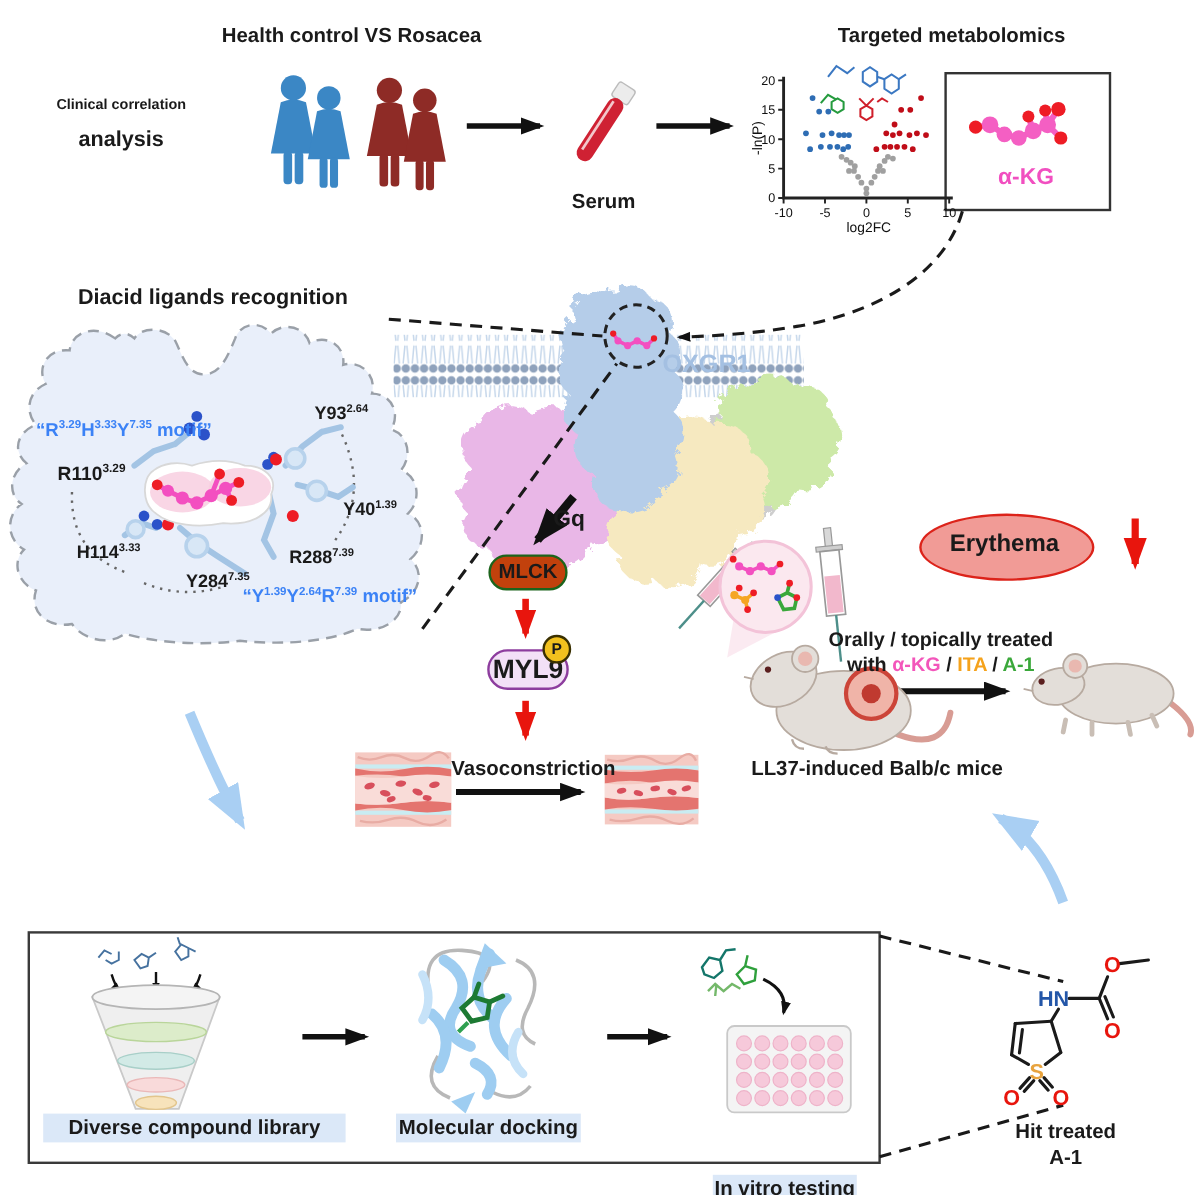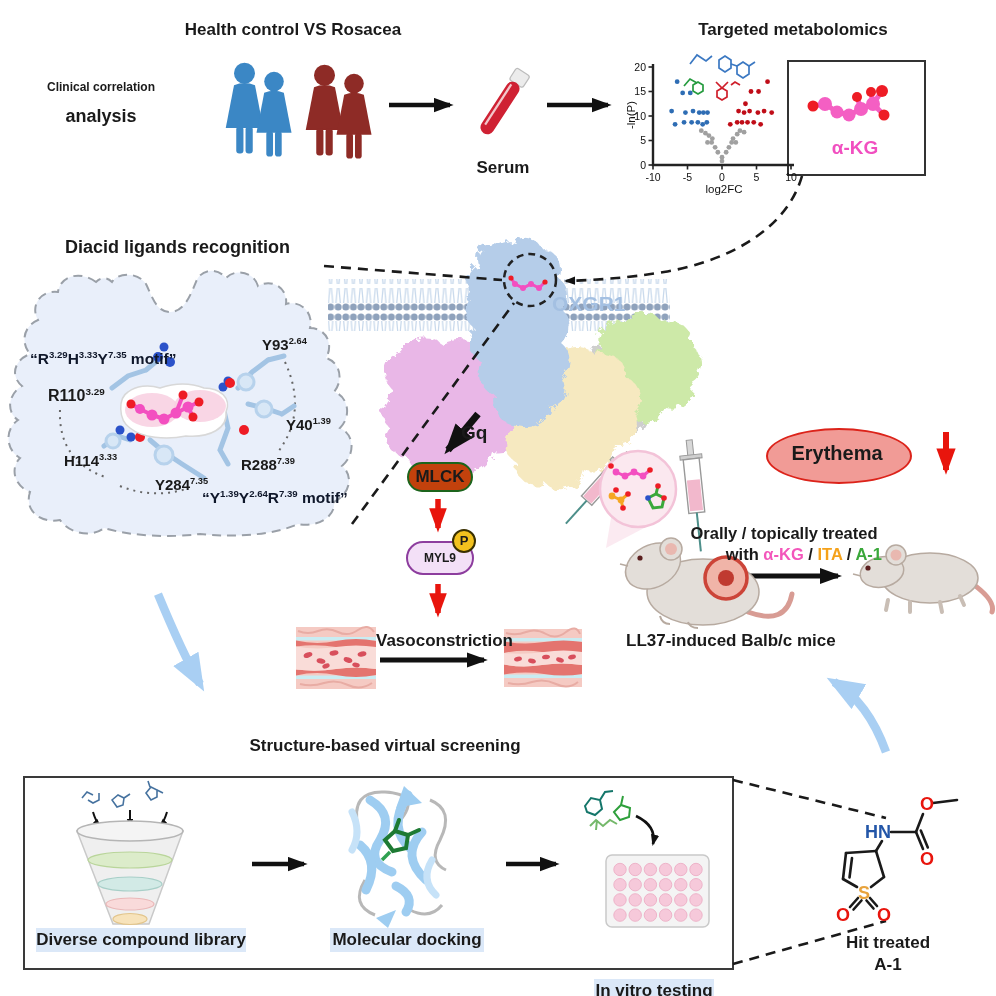--- a/index.html
+++ b/index.html
@@ -1,21 +1,21 @@
 <!DOCTYPE html>
 <html><head>
 <meta charset="utf-8">
 <style>
   html,body{margin:0;padding:0;background:#fff;}
   #canvas{position:relative;width:996px;height:996px;background:#fff;overflow:hidden;
           font-family:"Liberation Sans",sans-serif;color:#1a1a1a;}
   .lbl{position:absolute;font-weight:bold;white-space:nowrap;}
   .ctr{text-align:center;}
   sup{font-size:0.62em;vertical-align:super;line-height:0;}
-  .red{color:#0f172a;}
+  .red{color:#3b82f6;}
   .boxlbl{position:absolute;background:#dbe8f8;font-weight:bold;font-size:17px;
           text-align:center;padding:2px 0;}
   .node{position:absolute;font-weight:bold;text-align:center;}
   svg{position:absolute;left:0;top:0;}
   #scene{pointer-events:none;}
 </style>
 </head>
 <body>
 
 <div id="canvas">
@@ -515,30 +515,29 @@
     <span>Y93</span><sup>2.64</sup></div>
   <div class="lbl" style="left:286px;top:416px;font-size:15px;">
     <span>Y40</span><sup>1.39</sup></div>
   <div class="lbl" style="left:241px;top:456px;font-size:15px;">
     <span>R288</span><sup>7.39</sup></div>
 
   <div class="lbl" style="left:552px;top:292px;font-size:21px;color:#a4c0e2;">OXGR1</div>
   <div class="lbl" style="left:461px;top:422px;font-size:19px;">Gq</div>
 
   <div class="node" style="left:407px;top:462px;width:62px;height:26px;border:2.5px solid #1c641c;background:#c2410c;border-radius:16px;font-size:17px;line-height:26px;">MLCK</div>
-  <div class="node" style="left:406px;top:541px;width:64px;height:30px;border:2.5px solid #8d3d9e;background:#f3e0f7;border-radius:17px;font-size:12px;line-height:30px;">MYL9</div>
+  <div class="node" style="left:406px;top:541px;width:64px;height:30px;border:2.5px solid #8d3d9e;background:#f3e0f7;border-radius:17px;font-size:22px;line-height:30px;">MYL9</div>
   <div class="node" style="left:452px;top:529px;width:20px;height:20px;border:2px solid #3a3000;background:#f2c11e;border-radius:50%;font-size:13px;line-height:20px;">P</div>
 
   <div class="lbl" style="left:376px;top:631px;font-size:17px;">Vasoconstriction</div>
   <div class="lbl" style="left:586px;top:631px;font-size:17px;margin-left:40px;">LL37-induced Balb/c mice</div>
 
   <div class="lbl ctr" style="left:766px;top:442px;width:142px;font-size:20px;">Erythema</div>
   <div class="lbl ctr" style="left:686px;top:524px;width:196px;font-size:16.5px;">Orally / topically treated</div>
-  <div class="lbl ctr" style="left:686px;top:545px;width:196px;font-size:16.5px;text-align:right;"><span>with </span><span style="color: rgb(243, 86, 187);">α-KG</span><span> / </span><span style="color: rgb(245, 162, 27);">ITA</span><span> / </span><span style="color: rgb(58, 168, 58);">A-1</span></div>
-
-  <div class="lbl ctr" style="left:245px;top:736px;width:280px;font-size:17px;">Structure-based virtual screening</div>
-  <div class="boxlbl" style="left:36px;top:928px;width:210px;">Diverse compound library</div>
+  <div class="lbl ctr" style="left:686px;top:545px;width:196px;font-size:16.5px;"><span>with </span><span style="color: rgb(243, 86, 187);">α-KG</span><span> / </span><span style="color: rgb(245, 162, 27);">ITA</span><span> / </span><span style="color: rgb(58, 168, 58);">A-1</span></div>
+
+  <div class="boxlbl" style="left:36px;top:928px;width:252px;">Diverse compound library</div>
   <div class="boxlbl" style="left:330px;top:928px;width:154px;">Molecular docking</div>
   <div class="boxlbl" style="left:594px;top:931px;width:120px;margin-top:48px;">In vitro testing</div>
 
   <div class="lbl ctr" style="left:824px;top:933px;width:128px;font-size:17px;">Hit treated</div>
   <div class="lbl ctr" style="left:824px;top:955px;width:128px;font-size:17px;">A-1</div>
 </div>
 
 </body></html>

